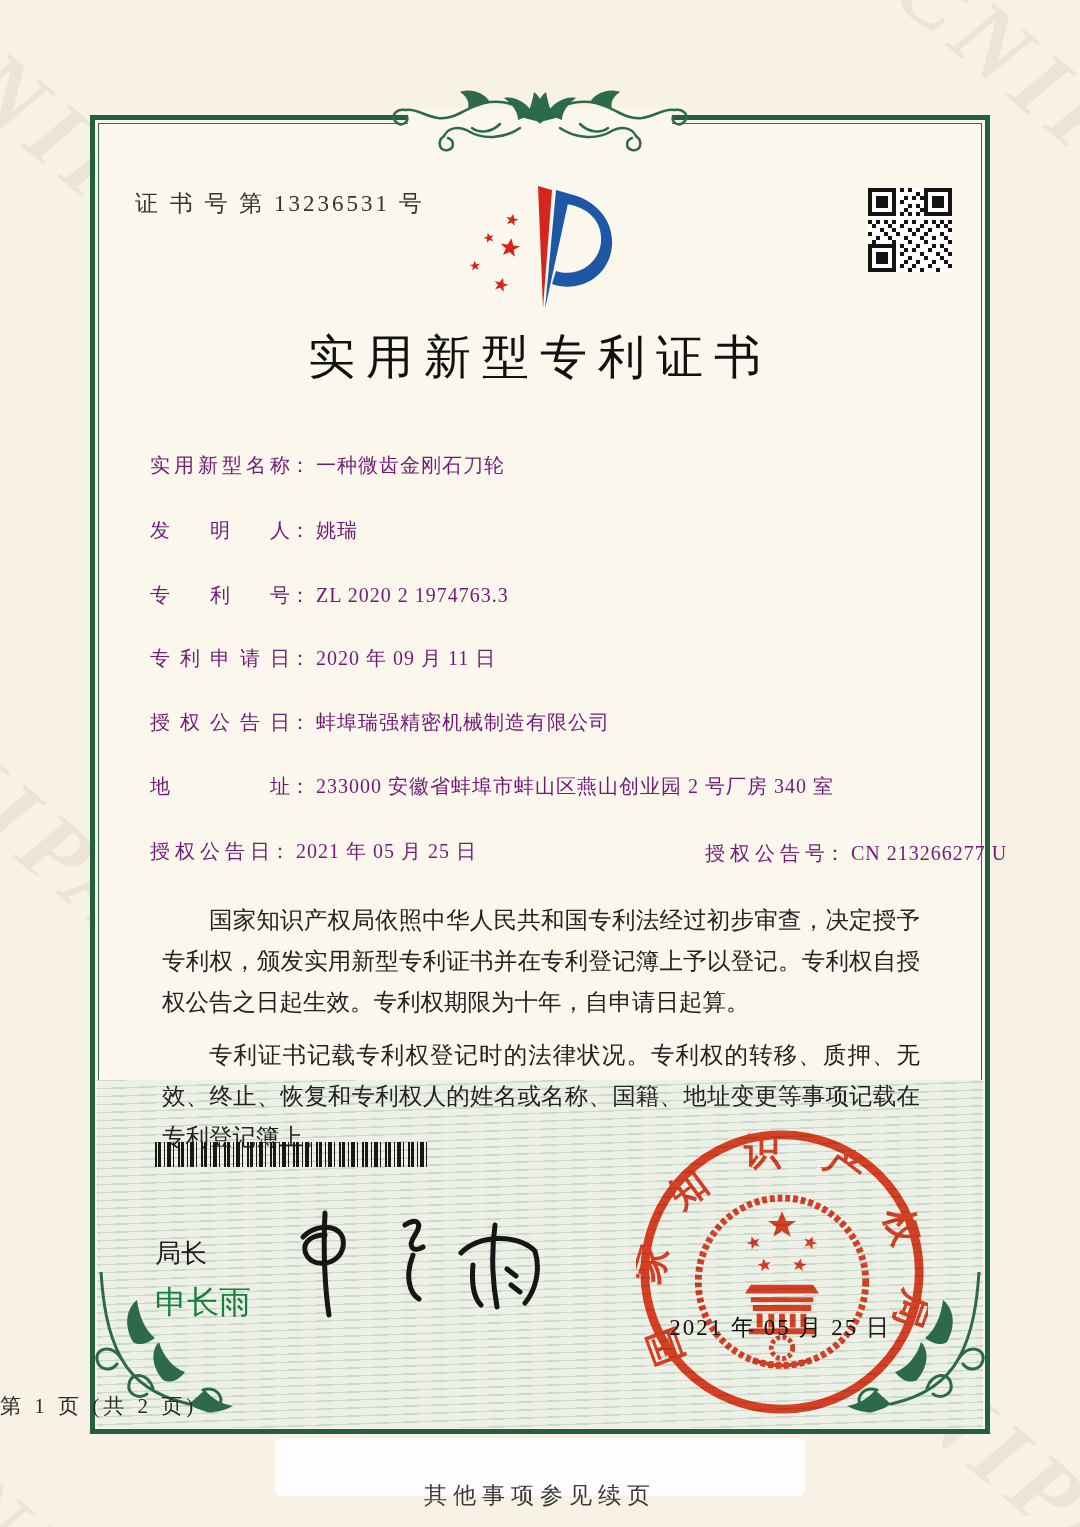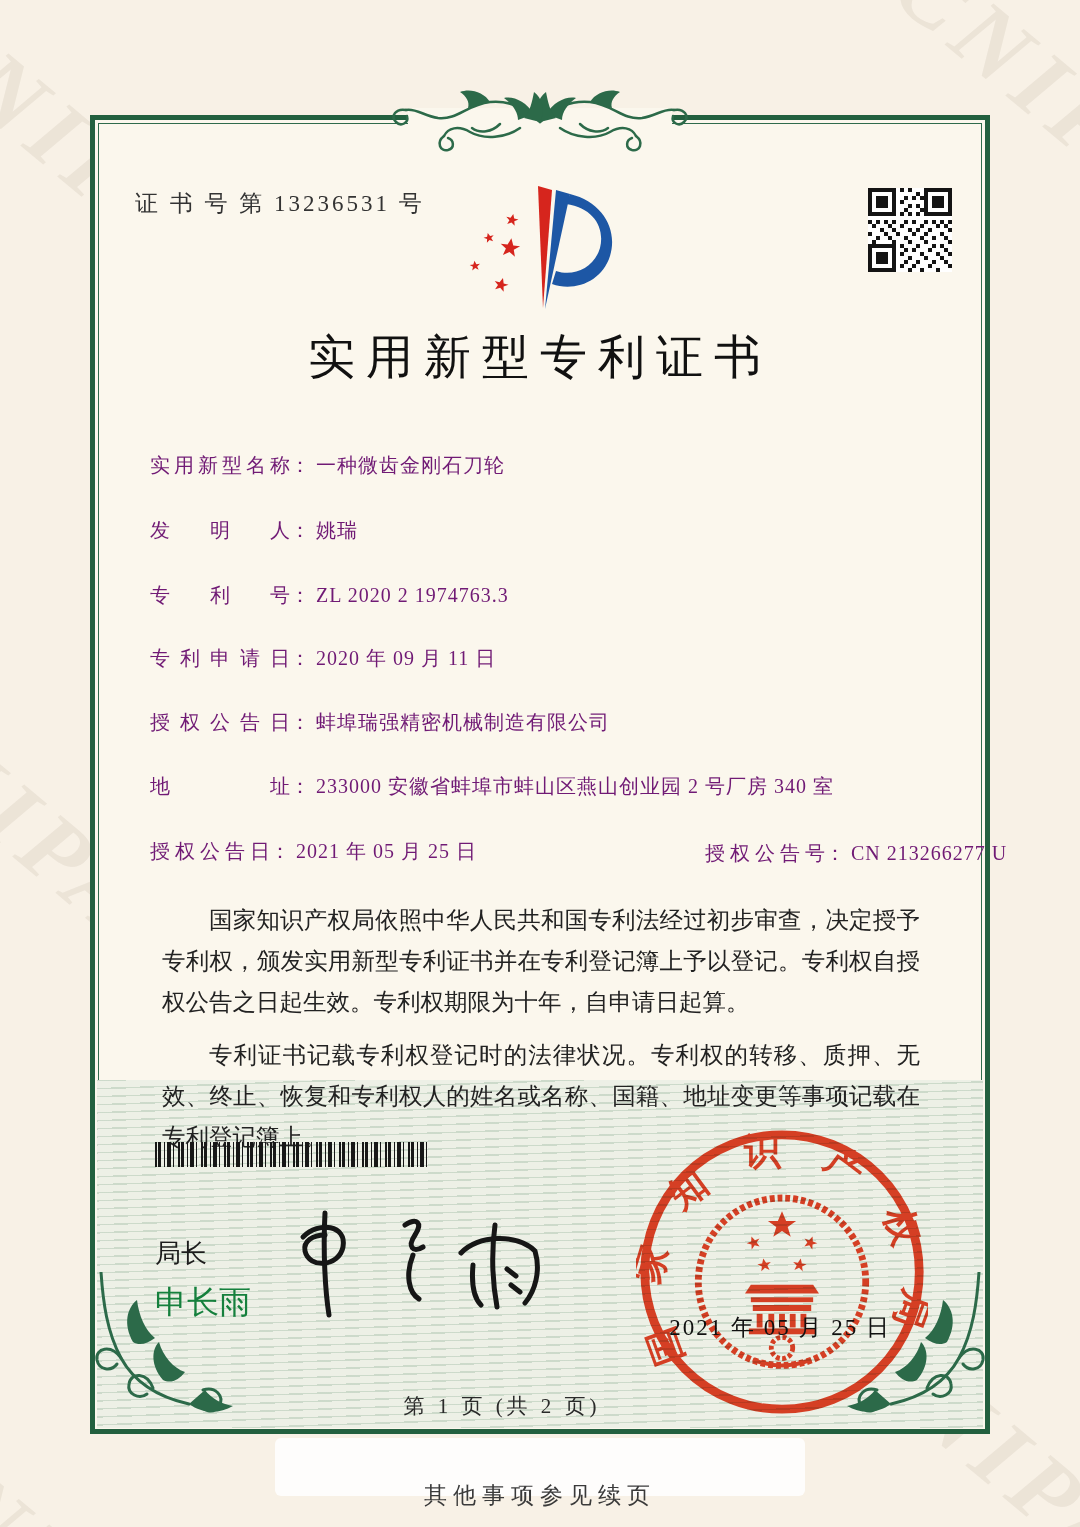--- a/index.html
+++ b/index.html
@@ -65,21 +65,21 @@
     font-family:"Liberation Sans","DejaVu Sans",sans-serif;}
   .director-name{position:absolute;left:155px;top:1281px;font-size:32px;color:#15803d;
     font-family:Liberation Serif, serif;}
   .signature{position:absolute;left:285px;top:1190px;width:270px;height:140px;}
   .seal{position:absolute;left:636px;top:1126px;width:292px;height:292px;mix-blend-mode:multiply;opacity:.95;}
   .seal-date{
     position:absolute;left:645px;top:1312px;width:270px;text-align:center;
     font-size:23px;letter-spacing:2px;color:#101010;
   }
   .page-footer{
-    position:absolute;left:0;top:1392px;width:1004px;text-align:center;
+    position:absolute;left:0;top:1392px;width:1004px;text-align:left;
     font-size:21px;letter-spacing:4px;color:#2a2a2a;
   }
   .note-band{
     position:absolute;left:275px;top:1438px;width:530px;height:58px;
     background:rgba(255,255,255,0.85);border-radius:6px;
   }
   .note{
     position:absolute;left:0;top:1452px;width:1080px;text-align:center;
     font-size:23px;letter-spacing:6px;color:#3a3a3a;margin-top:28px;
   }

